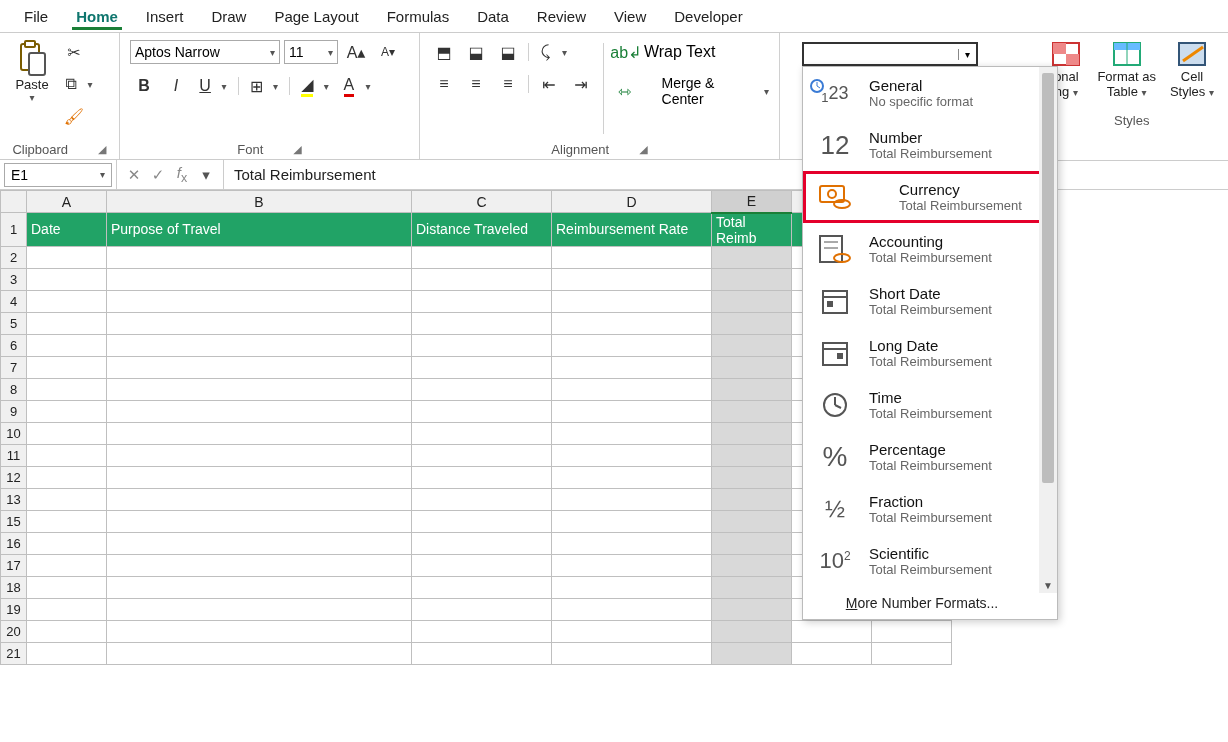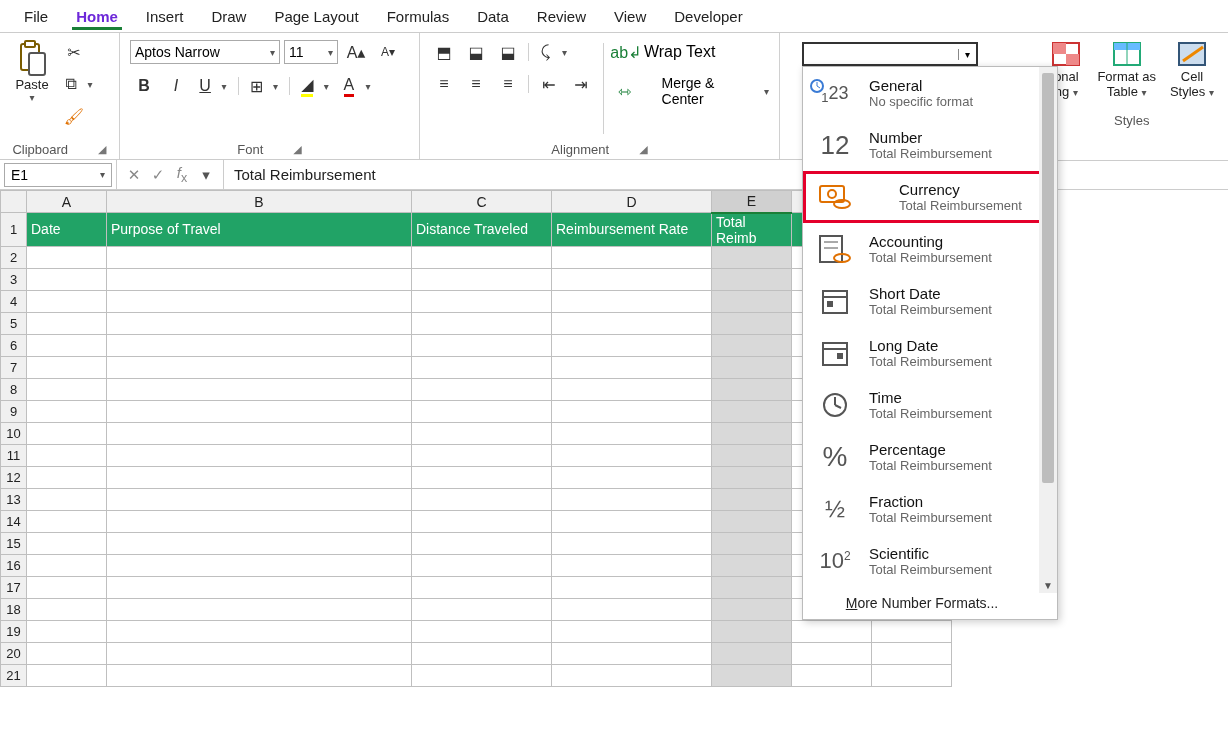--- a/index.html
+++ b/index.html
@@ -1,21 +1,21 @@
 <!DOCTYPE html>
 <html><head>
 <meta charset="utf-8">
 <style>
   * { box-sizing: border-box; margin: 0; padding: 0; font-family: "Segoe UI", Arial, sans-serif; }
   body { background: #fff; width: 1228px; height: 742px; overflow: hidden; position: relative; }
 
   
   .menubar { display: flex; align-items: center; height: 32px; padding: 0 10px; font-size: 15px; color: #222; }
   .menubar .menu-item { padding: 4px 14px; cursor: pointer; }
-  .menubar .menu-item.active { color: #6d28d9; font-weight: 600; position: relative; }
+  .menubar .menu-item.active { color: #0f766e; font-weight: 600; position: relative; }
   .menubar .menu-item.active::after { content:""; position:absolute; left:10px; right:10px; bottom:-1px; height:3px; background:#1a7f37; }
 
   
   .ribbon { display: flex; border: 1px solid #ccc; border-left:none; border-right:none; height: 128px; background: #fff; }
   .group { border-right: 1px solid #d0d0d0; padding: 6px 10px 2px 10px; display: flex; flex-direction: column; justify-content: space-between; }
   .group-label { text-align: center; font-size: 13px; color: #555; padding-top: 4px; display:flex; align-items:center; justify-content:center; gap:30px;}
   .group-label .dlg { font-size:11px; color:#777; }
   .group-body { display:flex; align-items:flex-start; gap:6px; flex:1; }
   .btnv { display:flex; flex-direction:column; align-items:center; font-size:13px; color:#222; padding:2px 4px; }
   .icon-lg { width:36px; height:36px; display:flex; align-items:center; justify-content:center; font-size:26px; }
@@ -436,30 +436,20 @@
           <th>13</th>
           <td></td>
           <td></td>
           <td></td>
           <td></td>
           <td class="col-sel"></td>
           <td></td>
           <td></td>
         </tr>
         <tr>
-          <th>14</th>
-          <td></td>
-          <td></td>
-          <td></td>
-          <td></td>
-          <td class="col-sel"></td>
-          <td></td>
-          <td></td>
-        </tr>
-        <tr>
           <th>15</th>
           <td></td>
           <td></td>
           <td></td>
           <td></td>
           <td class="col-sel"></td>
           <td></td>
           <td></td>
         </tr>
         <tr>

